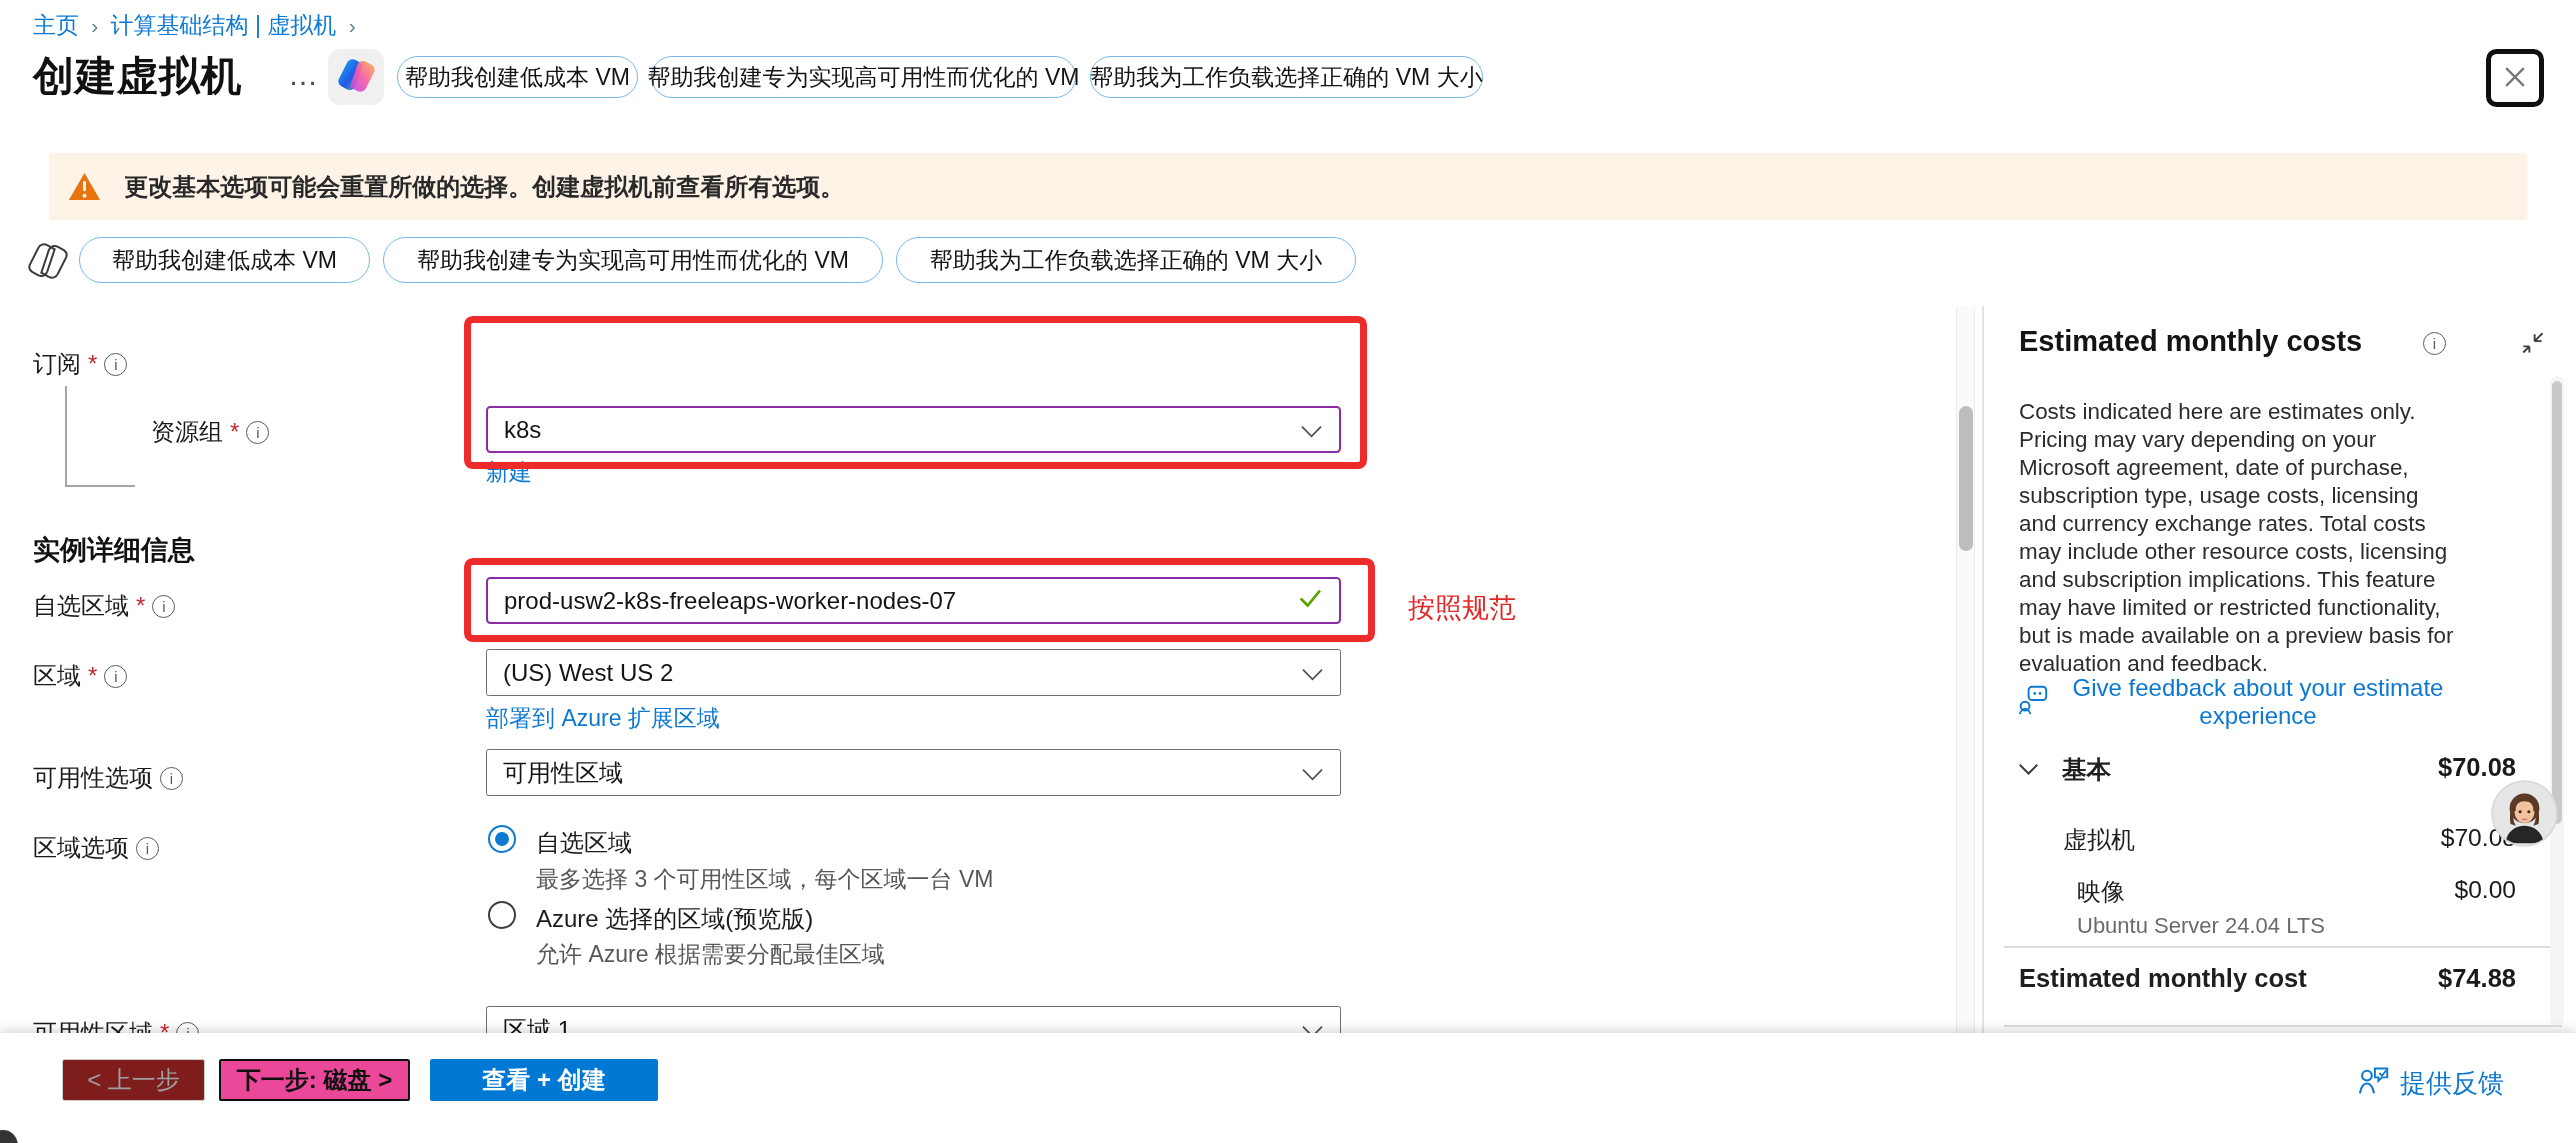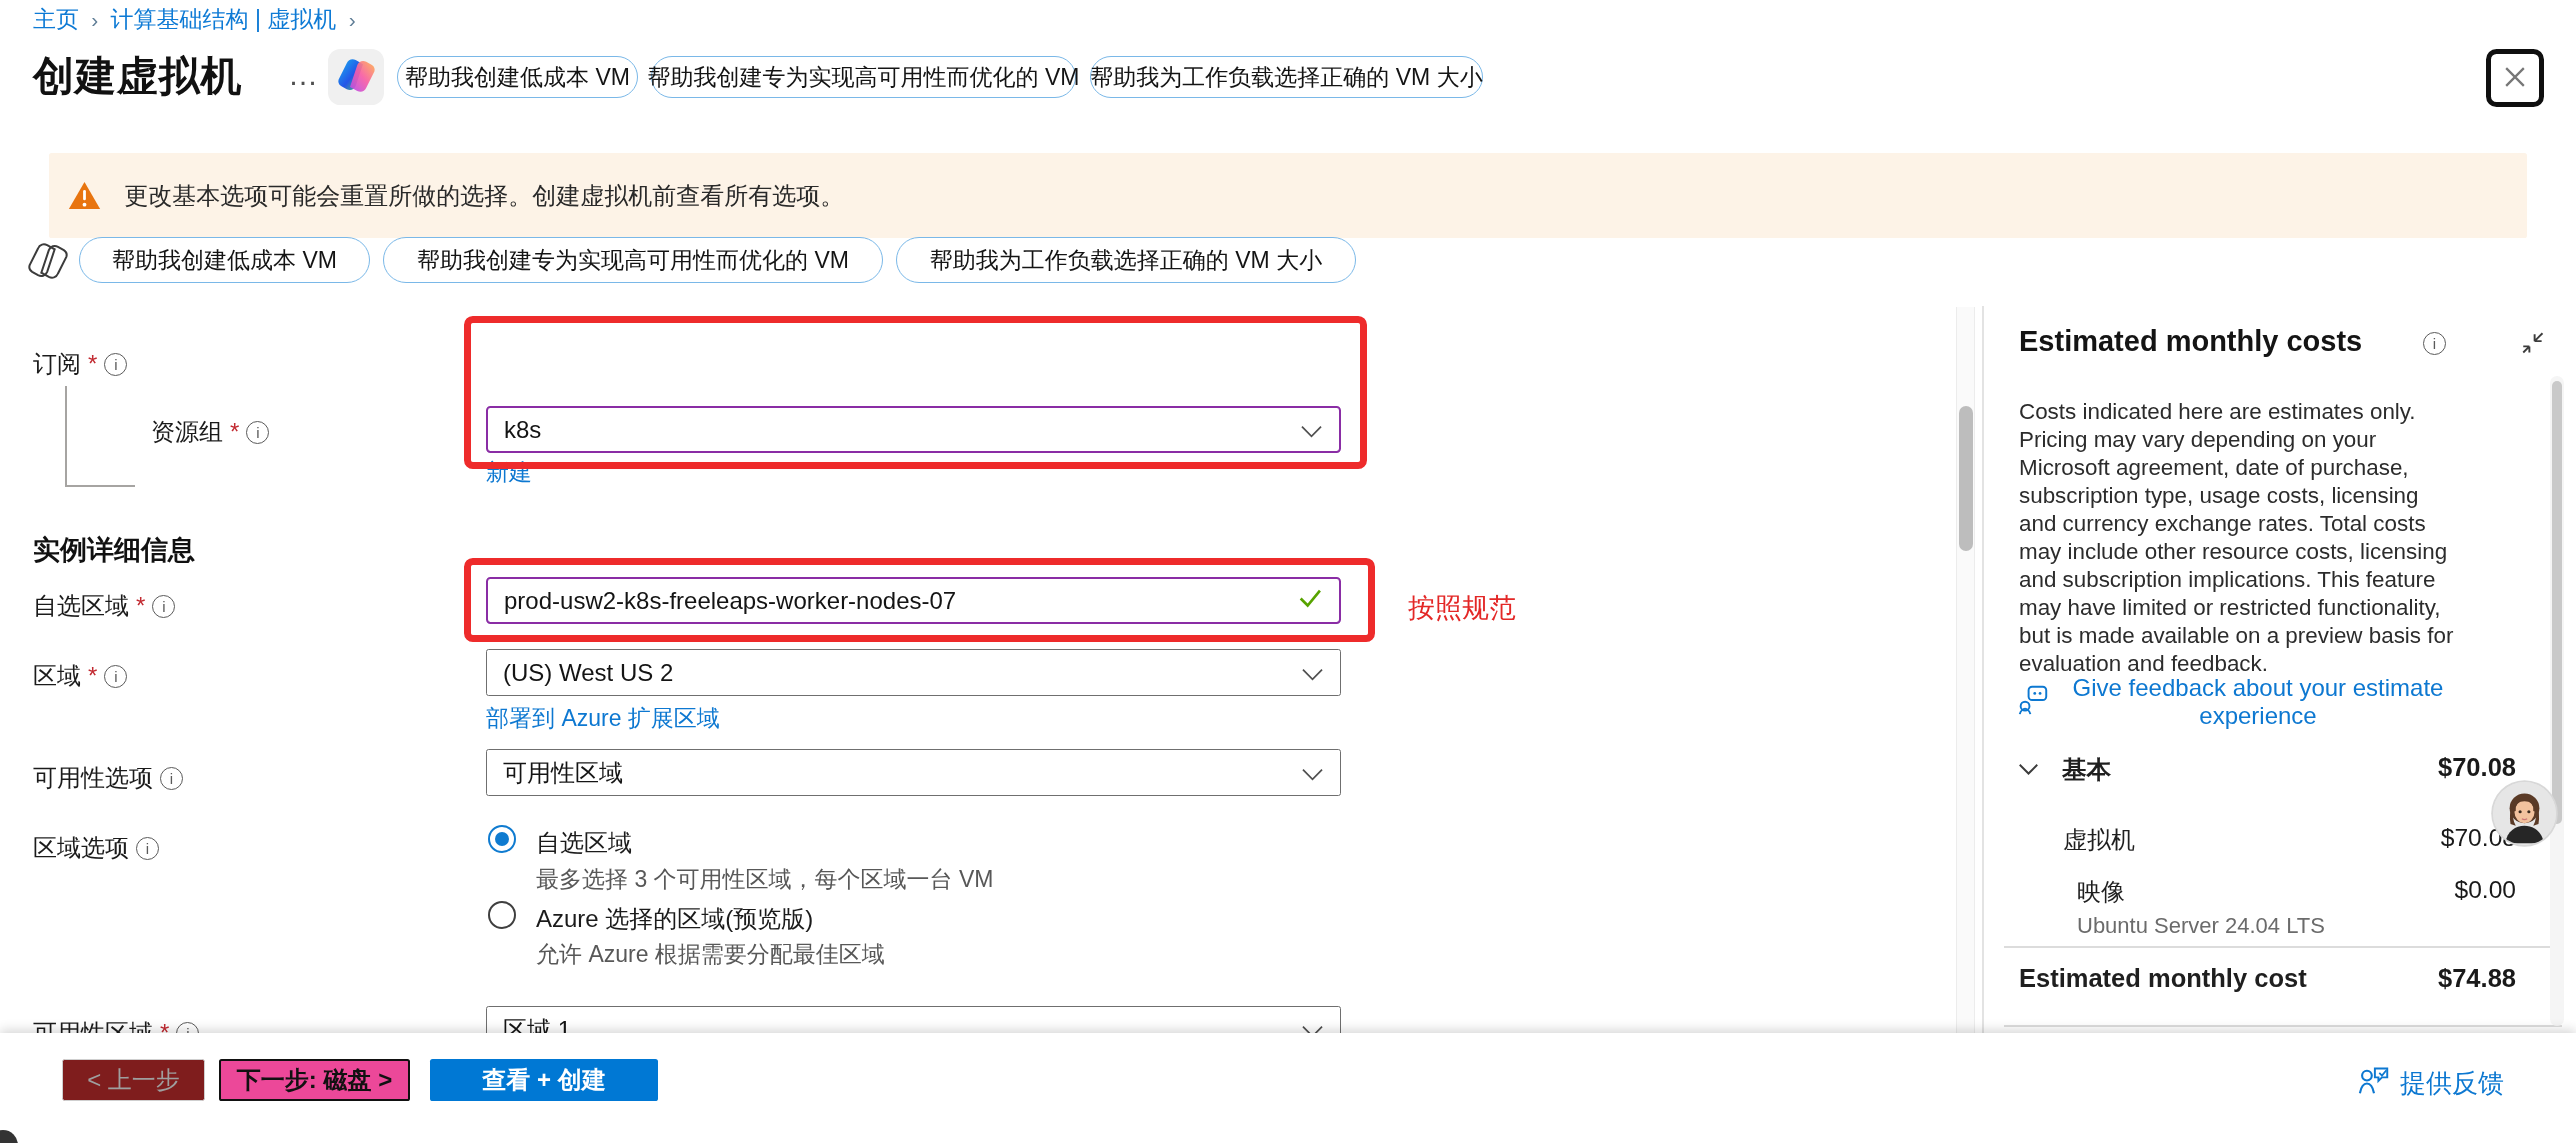--- a/index.html
+++ b/index.html
@@ -73,21 +73,21 @@
   .sb-thumb { position:absolute; border-radius:8px; }
 
   .avatar { position:absolute; width:63px; height:63px; border-radius:50%; overflow:hidden; z-index:45;
             box-shadow:0 0 0 1.8px #d8d8d8; background:#e8e8e8; }
 </style>
 </head>
 <body>
 
 <div id="root">
 
-  <div class="abs" style="left:33px; top:4px; display:flex; align-items:center;justify-content:space-between;">
+  <div class="abs" style="left:33px; top:10px; display:flex; align-items:center;justify-content:space-between;">
     <span class="crumb">主页</span>
     <span class="crumb-sep">›</span>
     <span class="crumb">计算基础结构 | 虚拟机</span>
     <span class="crumb-sep">›</span>
   </div>
 
   <div class="abs page-title" style="left:33px; top:49px;">创建虚拟机</div>
   <div class="abs more-dots" style="left:288px; top:58px;">…</div>
 
   <div class="abs copilot-tile" style="left:328px; top:49px;">
@@ -117,21 +117,21 @@
   <div class="pill" style="left:1090px; top:56px; width:393px;">帮助我为工作负载选择正确的 VM 大小</div>
 
   <div class="abs close-btn" style="left:2486px; top:49px;">
     <span>
       <svg width="30" height="30" viewBox="0 0 34 34">
           <path d="M7 7 L27 27 M27 7 L7 27" stroke="#777" stroke-width="2.6" fill="none"></path>
         </svg>
     </span>
   </div>
 
-  <div class="abs banner" style="left:49px; top:153px; width:2478px; height:85px;">
+  <div class="abs banner" style="left:49px; top:153px; width:2478px; height:67px;font-weight:bold;">
     <span style="margin-left:19.3px; display:flex;">
       <svg width="33" height="30" viewBox="0 0 38 34">
         <path d="M19 1 L37 32 H1 Z" fill="#e8740f"></path>
         <rect x="17.4" y="10" width="3.2" height="12" rx="1.6" fill="#fff"></rect>
         <circle cx="19" cy="27" r="2.2" fill="#fff"></circle>
       </svg>
     </span>
     <span class="banner-text" style="margin-left:23px;">更改基本选项可能会重置所做的选择。创建虚拟机前查看所有选项。</span>
   </div>
 

